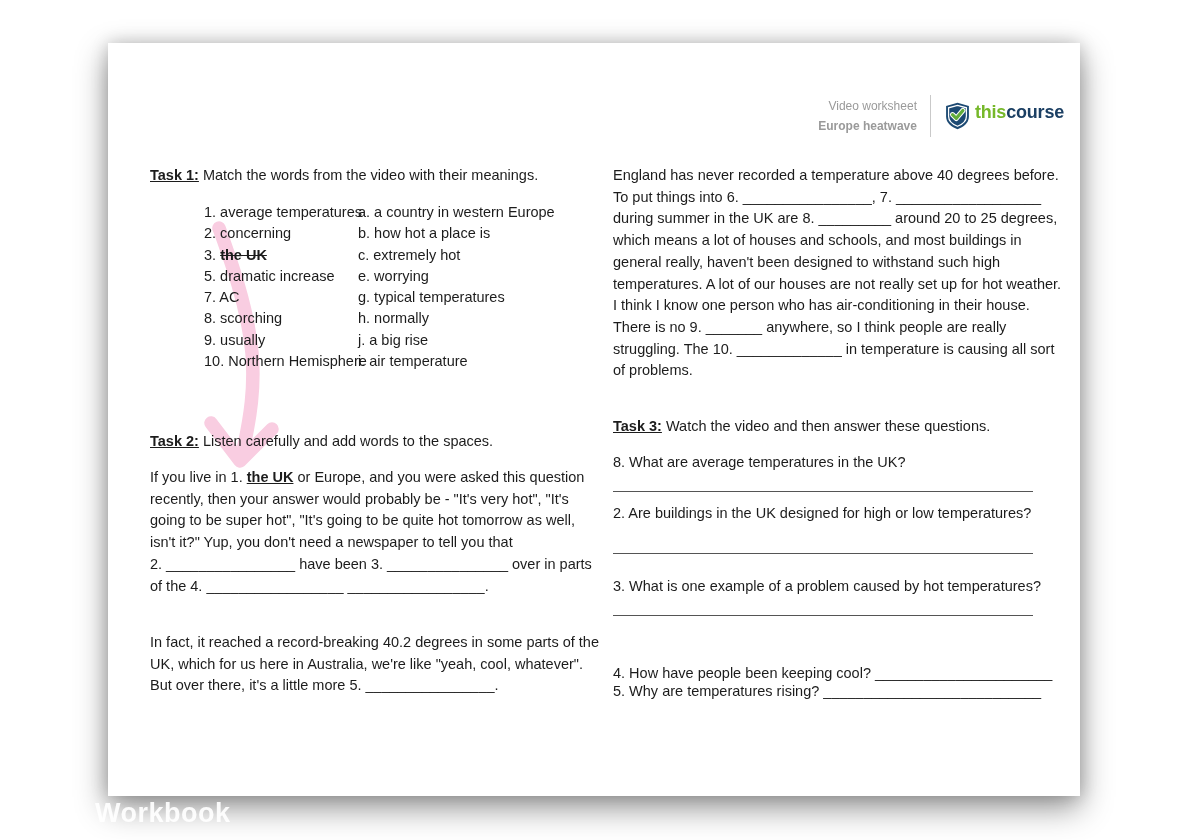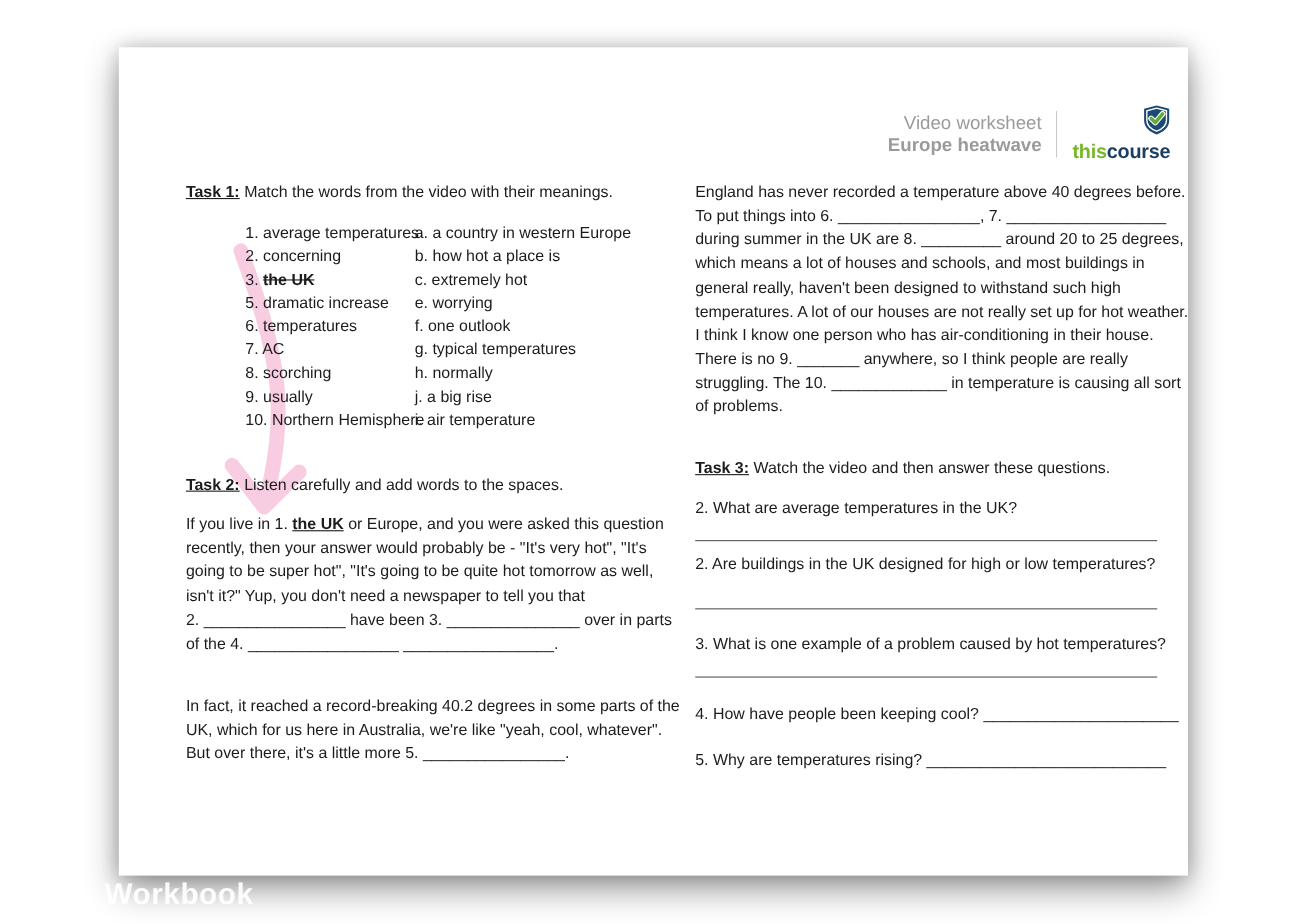--- a/index.html
+++ b/index.html
@@ -9,53 +9,53 @@
 
   .page { position:absolute; left:108px; top:43px; width:972px; height:753px;
           background:#ffffff;
           box-shadow: 0 12px 30px rgba(0,0,0,0.42), 0 0 16px rgba(0,0,0,0.18); }
 
   
   .arrow-svg { position:absolute; left:0; top:0; z-index:0; }
 
   
   .hdr { position:absolute; top:52px; right:16px; display:flex; align-items:center; z-index:2; }
-  .hdr-text { text-align:right; color:#9a9a9a; font-size:17px; line-height:20px; }
+  .hdr-text { text-align:right; color:#9a9a9a; font-size:12px; line-height:20px; }
   .hdr-title { font-weight:bold;margin-left:32px; }
   .hdr-divider { width:1px; height:42px; background:#c9c9c9; margin:0 14px 0 13px; }
-  .logo { display:flex; align-items:flex-end; gap:5px;flex-direction:column; }
+  .logo { display:flex; align-items:flex-start; gap:5px; }
   .logo-text { font-size:18px; font-weight:bold; letter-spacing:-0.2px; }
   .logo-this { color:#76b82a; }
   .logo-course { color:#1b3f63; }
 
   
   .col { position:absolute; top:122px; width:428px; font-size:14.5px; color:#1c1c1c; z-index:1; }
   .col-left { left:42px; }
   .col-right { left:505px; }
-  .col > div { position:absolute;margin-left:19px; }
+  .col > div { position:absolute; }
 
   .task-head { white-space:nowrap; line-height:21px; }
   .task-label { font-weight:bold; text-decoration:underline; }
 
   .wordlist { top:37px; left:54px; }
   .wl-row { display:flex; line-height:21.3px; white-space:nowrap; }
   .wl-word { width:154px; }
   .strike { font-weight:bold; text-decoration:line-through; }
 
   .pline { line-height:21.7px; white-space:nowrap; }
   .hl { font-weight:bold; text-decoration:underline; }
 
   .t2-head { top:266px; }
   .t2-para1 { top:302px; }
   .t2-para2 { top:467px; }
 
   .t3-head { top:251px; }
   .q { white-space:nowrap; line-height:21.7px; }
   .q1 { top:287px; } .q2 { top:338px; } .q3 { top:411px; }
-  .q4 { top:475px; } .q5 { top:516px; }
+  .q4 { top:498px; } .q5 { top:516px; }
   .aline { width:420px; height:14px; border-bottom:1px solid #555; }
   .al1 { top:313px; } .al2 { top:375px; } .al3 { top:437px; }
 
   .watermark { position:absolute; left:95px; top:798px; z-index:4;
                font-size:27px; font-weight:bold; color:rgba(255,255,255,0.92);
                letter-spacing:0.5px;text-align:center; }
 </style>
 </head>
 <body>
 
@@ -98,24 +98,20 @@
         </div>
       <div class="wl-row">
           <span class="wl-word"><span>3. </span><span class="strike">the UK</span></span>
           <span>c. extremely hot</span>
         </div>
       <div class="wl-row">
           <span class="wl-word">5. dramatic increase</span>
           <span>e. worrying</span>
         </div>
       <div class="wl-row">
-          <span class="wl-word">6. temperatures</span>
-          <span>f. one outlook</span>
-        </div>
-      <div class="wl-row">
           <span class="wl-word">7. AC</span>
           <span>g. typical temperatures</span>
         </div>
       <div class="wl-row">
           <span class="wl-word">8. scorching</span>
           <span>h. normally</span>
         </div>
       <div class="wl-row">
           <span class="wl-word">9. usually</span>
           <span>j. a big rise</span>
@@ -154,21 +150,21 @@
       <div class="pline">general really, haven't been designed to withstand such high</div>
       <div class="pline">temperatures. A lot of our houses are not really set up for hot weather.</div>
       <div class="pline">I think I know one person who has air-conditioning in their house.</div>
       <div class="pline">There is no 9. _______ anywhere, so I think people are really</div>
       <div class="pline">struggling. The 10. _____________ in temperature is causing all sort</div>
       <div class="pline">of problems.</div>
     </div>
 
     <div class="task-head t3-head"><span class="task-label">Task 3:</span> <span>Watch the video and then answer these questions.</span></div>
 
-    <div class="q q1">2. What are average temperatures in the UK?</div>
+    <div class="q q1">8. What are average temperatures in the UK?</div>
     <div class="aline al1"></div>
     <div class="q q2">2. Are buildings in the UK designed for high or low temperatures?</div>
     <div class="aline al2"></div>
     <div class="q q3">3. What is one example of a problem caused by hot temperatures?</div>
     <div class="aline al3"></div>
     <div class="q q4">4. How have people been keeping cool? ______________________</div>
     <div class="q q5">5. Why are temperatures rising? ___________________________</div>
   </div>
 
 </div>

